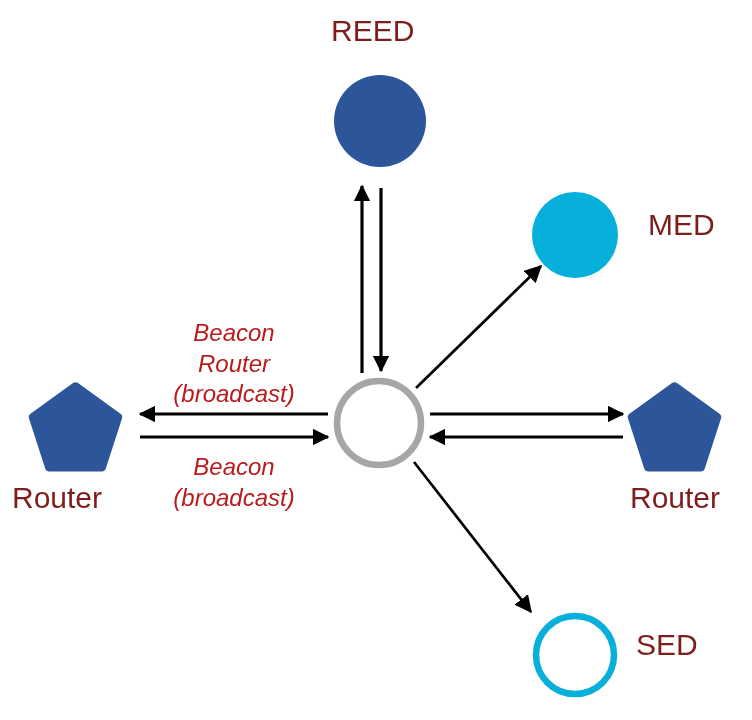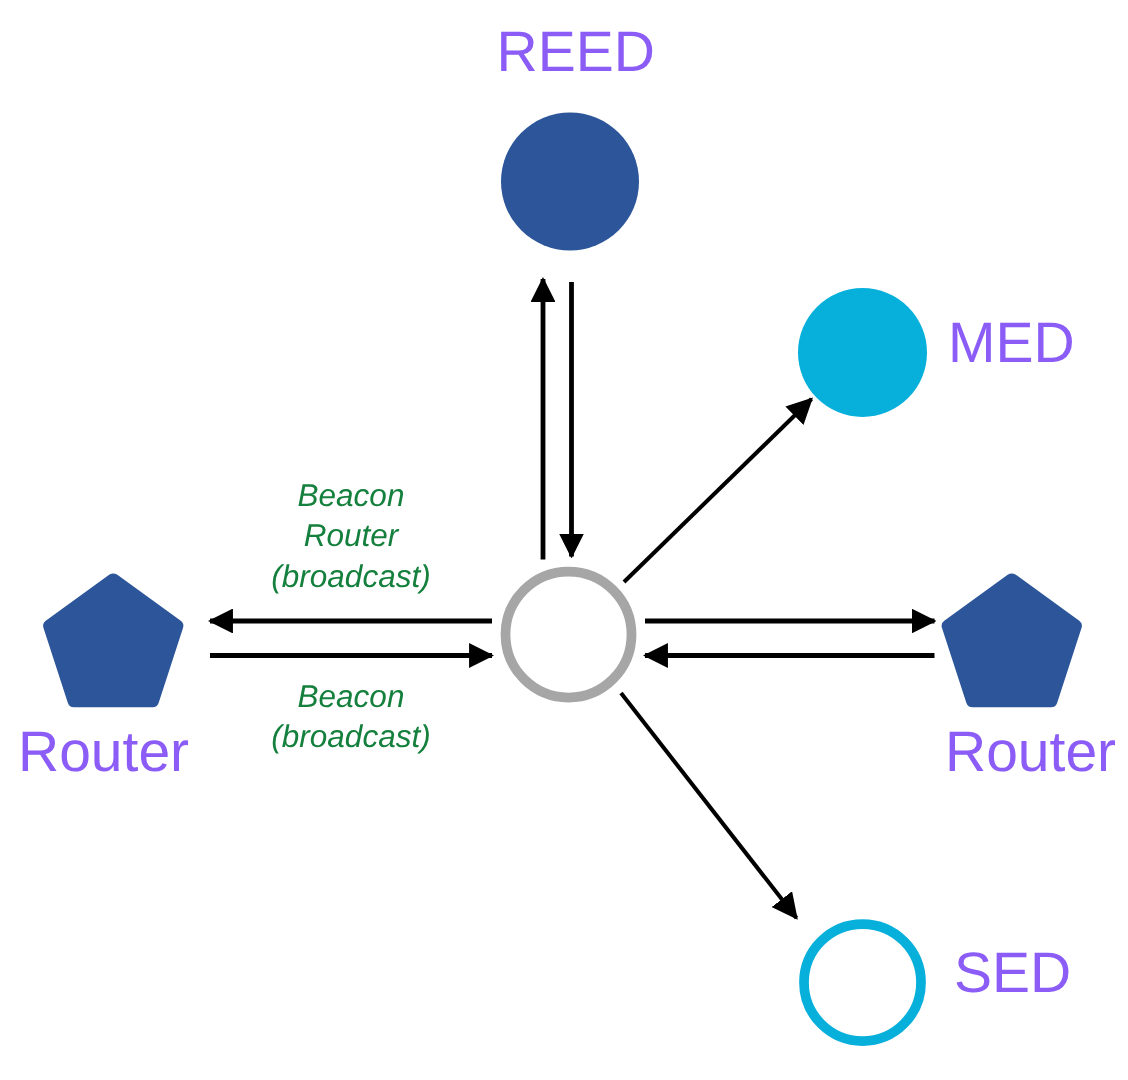--- a/index.html
+++ b/index.html
@@ -20,31 +20,31 @@
   #diagram-svg {
     position: absolute;
     left: 0;
     top: 0;
     width: 752px;
     height: 720px;
   }
   .node-label {
     position: absolute;
     font-family: "Liberation Sans", sans-serif;
-    font-size: 38px;
-    color: #8b5cf6;
+    font-size: 30px;
+    color: #7f1d1d;
     white-space: nowrap;
     line-height: 1;
   }
   .edge-label {
     position: absolute;
     font-family: "Liberation Sans", sans-serif;
     font-style: italic;
-    font-size: 21px;
-    color: #15803d;
+    font-size: 24px;
+    color: #b91c1c;
     text-align: center;
     line-height: 1.28;
     white-space: nowrap;
   }
 </style>
 </head>
 <body>
 
 <div id="canvas">
 
@@ -102,21 +102,21 @@
 
     <line x1="623" y1="437" x2="430" y2="437" stroke="#000000" stroke-width="3.2" marker-end="url(#arrow-head)"></line>
 
     <line x1="328" y1="414" x2="140" y2="414" stroke="#000000" stroke-width="3.2" marker-end="url(#arrow-head)"></line>
 
     <line x1="140" y1="437" x2="328" y2="437" stroke="#000000" stroke-width="3.2" marker-end="url(#arrow-head)"></line>
   </svg>
 
   <div class="node-label" style="left:331px; top:16px;">REED</div>
 
-  <div class="node-label" style="left:632px; top:210px;">MED</div>
+  <div class="node-label" style="left:648px; top:210px;">MED</div>
 
   <div class="node-label" style="left:630px; top:483px;">Router</div>
 
   <div class="node-label" style="left:636px; top:630px;">SED</div>
 
   <div class="node-label" style="left:12px; top:483px;">Router</div>
 
   <div class="edge-label" style="left:160px; top:318px; width:148px;">
     <div>Beacon</div>
     <div>Router</div>

